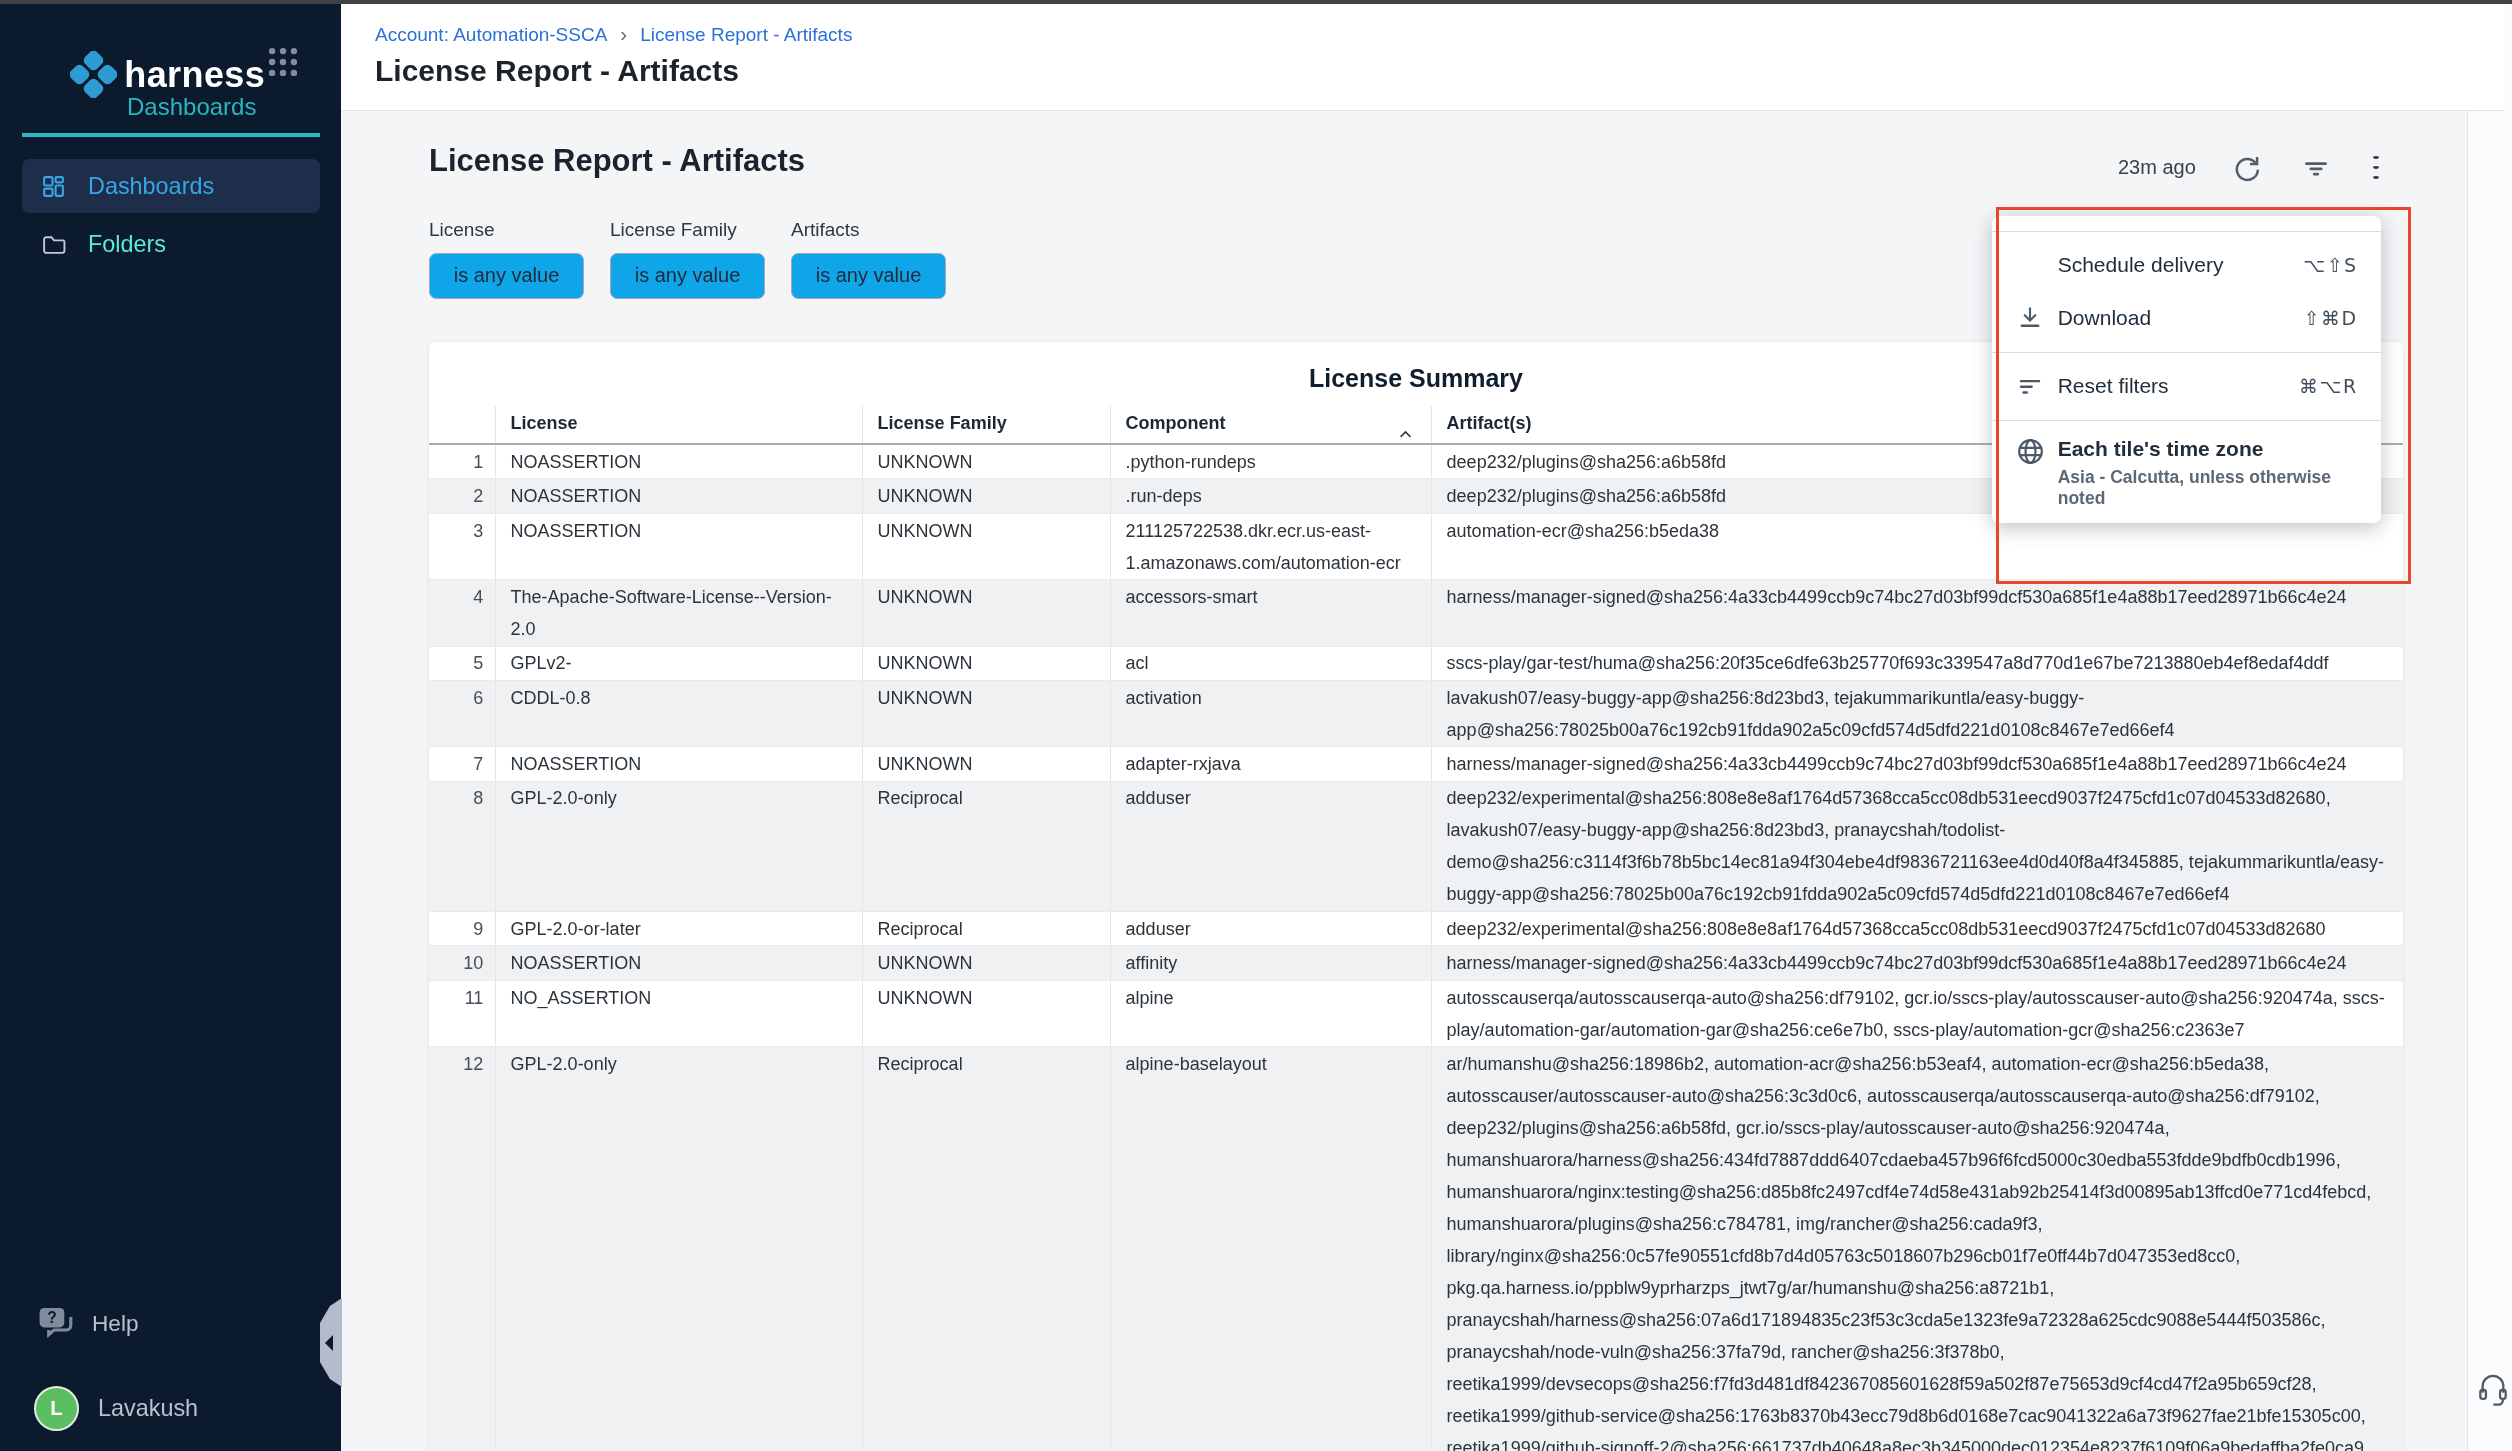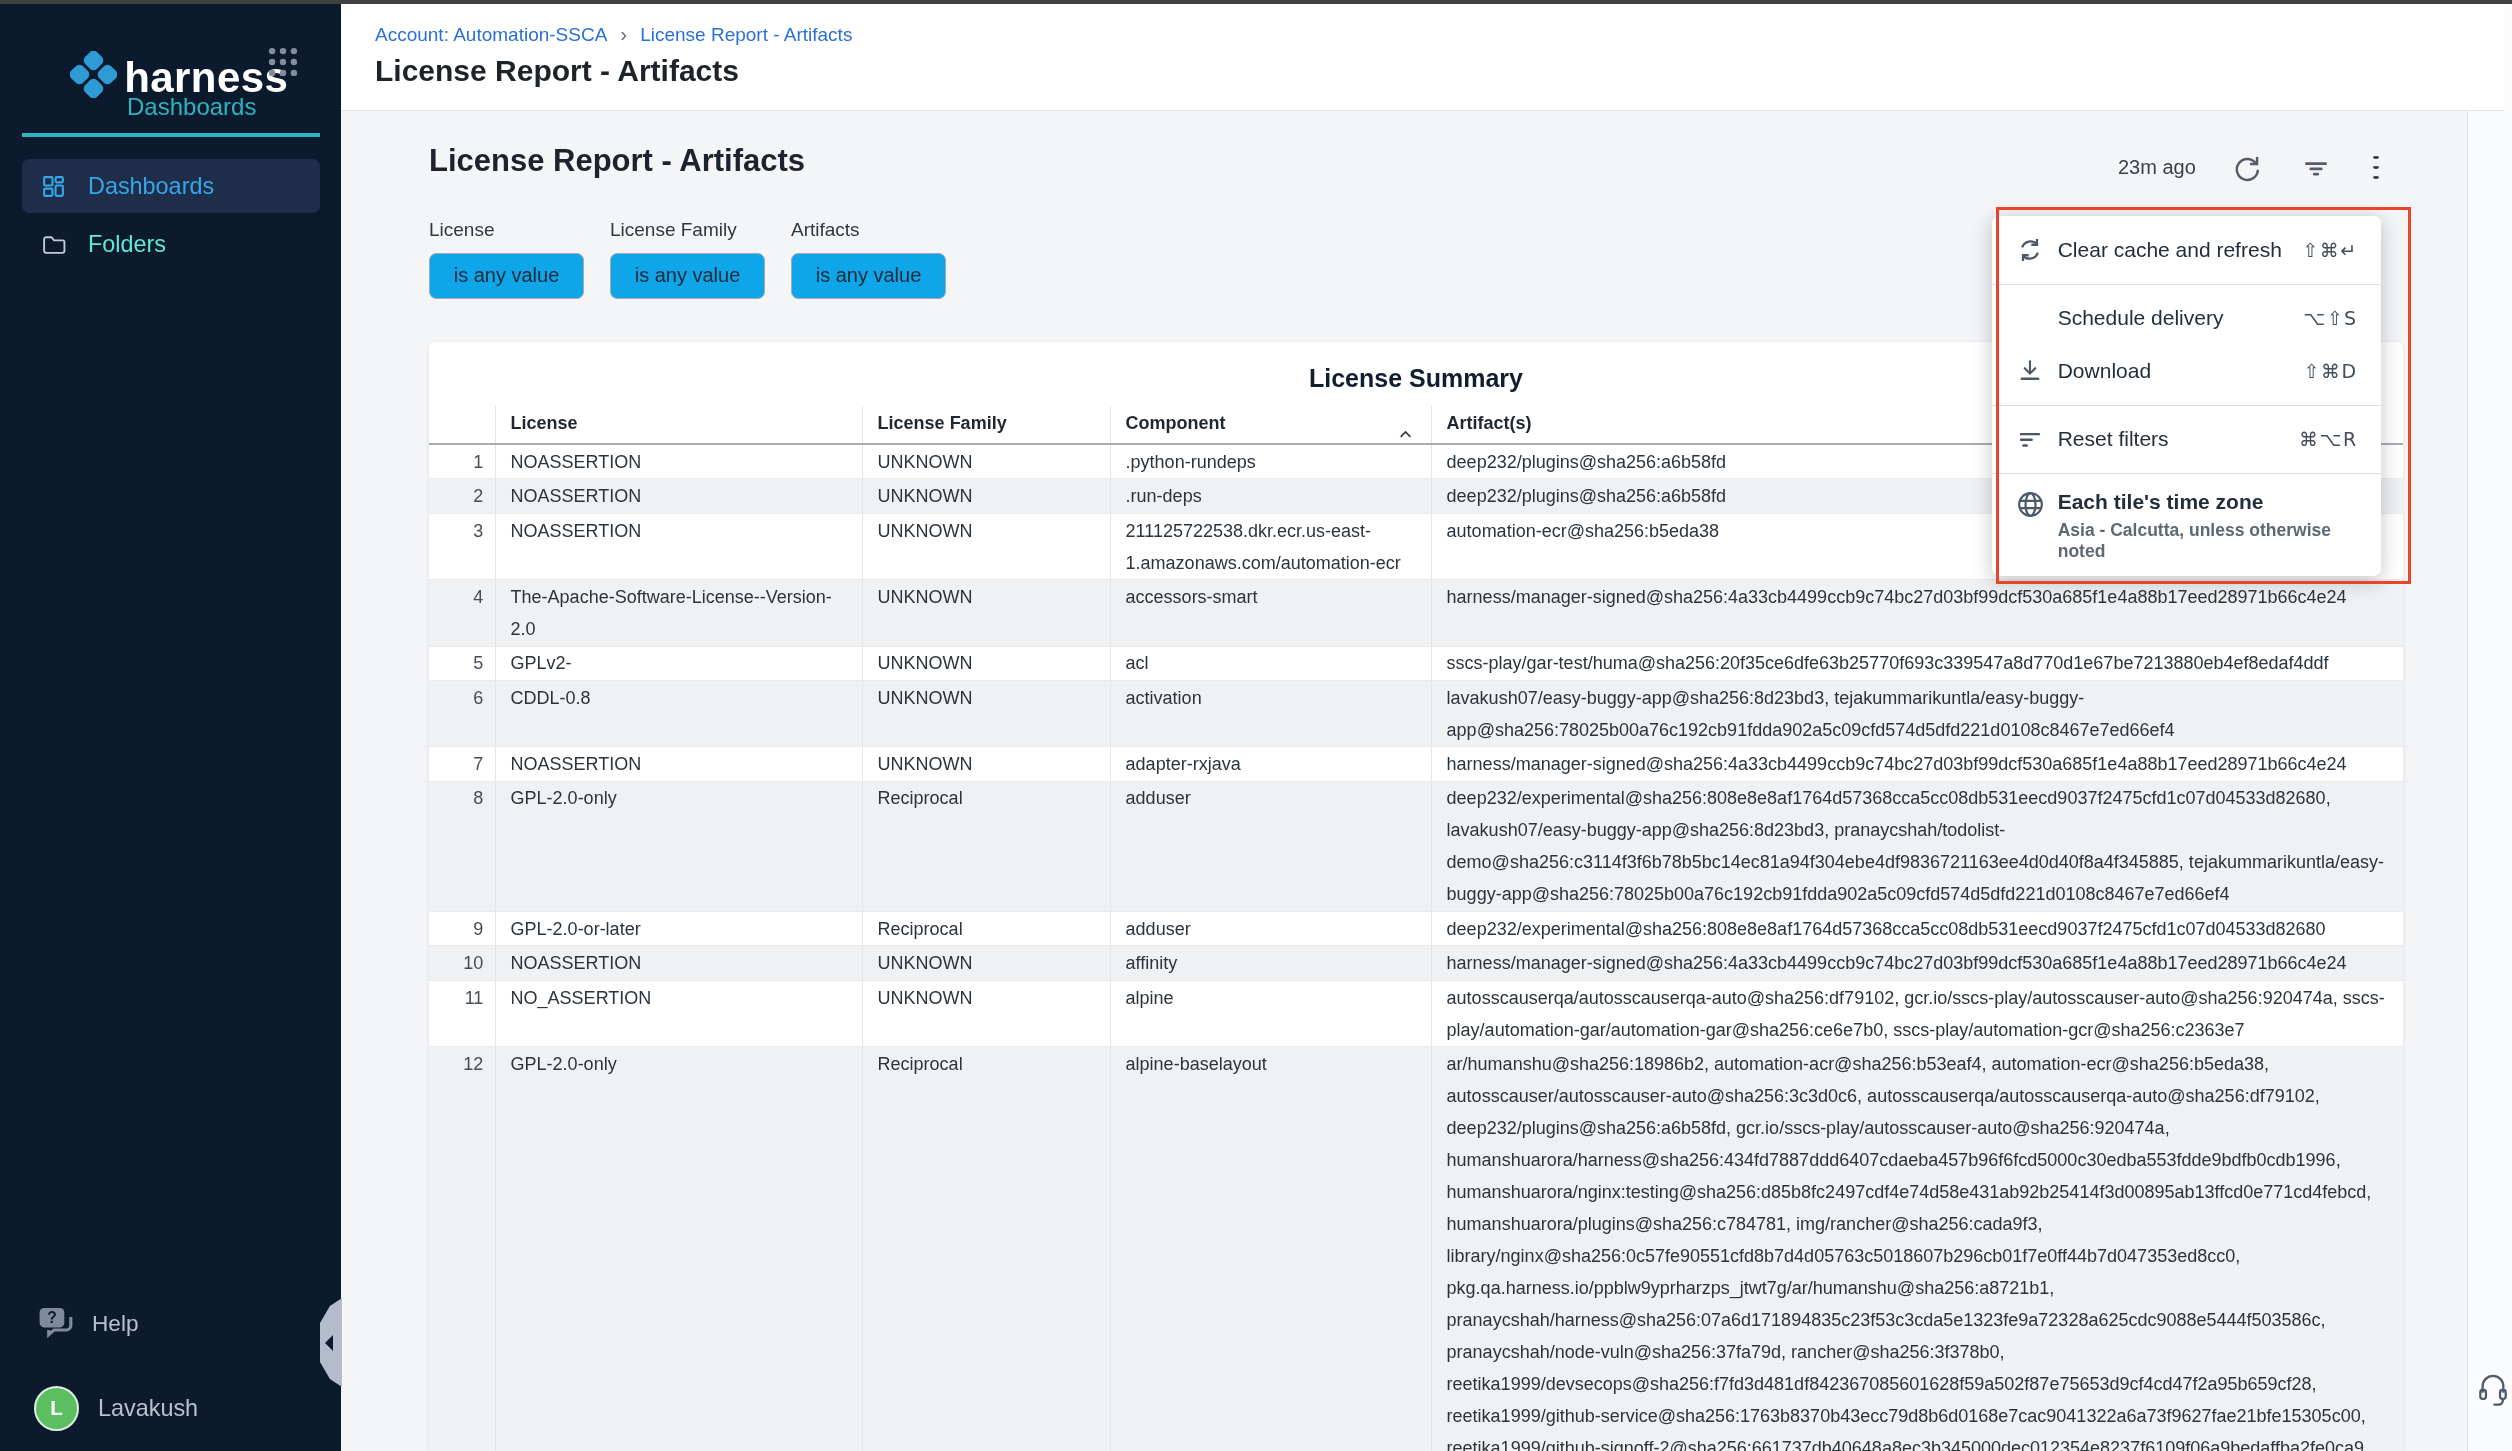--- a/index.html
+++ b/index.html
@@ -7,21 +7,21 @@
     width:2512px;height:1452px;position:relative;overflow:hidden;
     background:#f4f5f7;font-family:"Liberation Sans",sans-serif;
     -webkit-font-smoothing:antialiased;
   }
   
   .top-strip{position:absolute;left:0;top:0;width:2512px;height:4.4px;background:#3f4143;z-index:90;}
   .right-strip{position:absolute;right:0;top:4.4px;width:44px;bottom:0;background:#fbfcfd;border-left:0.7px solid #dfe1e5;z-index:5;}
   
   .sidebar{position:absolute;left:0;top:4.4px;width:341px;bottom:0;background:#0c1a2d;z-index:40;}
   .brand{position:absolute;left:70px;top:47px;display:flex;align-items:flex-start;}
-  .brand-name{color:#ffffff;font-size:42px;font-weight:700;letter-spacing:0.4px;line-height:1;margin-left:7.3px;margin-top:5.8px;}
+  .brand-name{color:#ffffff;font-size:36px;font-weight:700;letter-spacing:0.4px;line-height:1;margin-left:7.3px;margin-top:5.8px;}
   .brand-module{position:absolute;left:127px;top:89px;color:#2cb5c0;font-size:24px;font-weight:500;}
   .apps-grid{position:absolute;right:42px;top:42px;}
   .brand-underline{position:absolute;left:22px;top:129px;width:298px;height:3.7px;background:#2cb5c0;}
   .nav{position:absolute;left:22px;top:155px;width:298px;}
   .nav-item{display:flex;align-items:center;height:54px;border-radius:7.3px;padding-left:19px;color:#5eead4;font-size:23.4px;}
   .nav-item.active{background:#1d2d4a;color:#36a7e6;font-weight:500;}
   .nav-item .nicon{width:25px;height:25px;margin-right:22px;flex:0 0 auto;}
   .help-row{position:absolute;left:37px;top:1301px;display:flex;align-items:center;color:#b9c0ce;font-size:22.6px;}
   .help-row svg{margin-right:16px;}
   .user-row{position:absolute;left:34px;top:1382px;display:flex;align-items:center;color:#b9c0ce;font-size:23.4px;}
@@ -307,32 +307,20 @@
         <div class="cell c0">12</div>
         <div class="cell c1 vline">GPL-2.0-only</div>
         <div class="cell c2 vline">Reciprocal</div>
         <div class="cell c3 vline">alpine-baselayout</div>
         <div class="cell c4 vline">ar/humanshu@sha256:18986b2, automation-acr@sha256:b53eaf4, automation-ecr@sha256:b5eda38, autosscauser/autosscauser-auto@sha256:3c3d0c6, autosscauserqa/autosscauserqa-auto@sha256:df79102, deep232/plugins@sha256:a6b58fd, gcr.io/sscs-play/autosscauser-auto@sha256:920474a, humanshuarora/harness@sha256:434fd7887ddd6407cdaeba457b96f6fcd5000c30edba553fdde9bdfb0cdb1996, humanshuarora/nginx:testing@sha256:d85b8fc2497cdf4e74d58e431ab92b25414f3d00895ab13ffcd0e771cd4febcd, humanshuarora/plugins@sha256:c784781, img/rancher@sha256:cada9f3, library/nginx@sha256:0c57fe90551cfd8b7d4d05763c5018607b296cb01f7e0ff44b7d047353ed8cc0, pkg.qa.harness.io/ppblw9yprharzps_jtwt7g/ar/humanshu@sha256:a8721b1, pranaycshah/harness@sha256:07a6d171894835c23f53c3cda5e1323fe9a72328a625cdc9088e5444f503586c, pranaycshah/node-vuln@sha256:37fa79d, rancher@sha256:3f378b0, reetika1999/devsecops@sha256:f7fd3d481df842367085601628f59a502f87e75653d9cf4cd47f2a95b659cf28, reetika1999/github-service@sha256:1763b8370b43ecc79d8b6d0168e7cac9041322a6a73f9627fae21bfe15305c00, reetika1999/github-signoff-2@sha256:661737db40648a8ec3b345000dec012354e8237f6109f06a9bedaffba2fe0ca9, reetika1999/github-</div>
       </div>
     </div>
 </div>
 
 <div class="menu">
-  <div class="menu-item">
-    <span class="mi-icon">
-      <svg width="28" height="28" viewBox="0 0 32 32" fill="none" stroke="#4c5866" stroke-width="2.6">
-        <path d="M7 13a10 10 0 0 1 17-3.5"></path>
-          <path d="M24 3.5v6.5h-6.5"></path>
-        <path d="M25 19a10 10 0 0 1-17 3.5"></path>
-          <path d="M8 28.5V22h6.5"></path>
-      </svg>
-    </span>
-    <span class="mi-label">Clear cache and refresh</span>
-    <span class="mi-shortcut">⇧⌘↵</span>
-  </div>
   <div class="menu-divider"></div>
   <div class="menu-item">
     <span class="mi-icon"></span>
     <span class="mi-label">Schedule delivery</span>
     <span class="mi-shortcut">⌥⇧S</span>
   </div>
   <div class="menu-item">
     <span class="mi-icon">
       <svg width="26" height="26" viewBox="0 0 32 32" fill="none" stroke="#4c5866" stroke-width="2.6" stroke-linecap="round">
         <path d="M16 4v14"></path>

